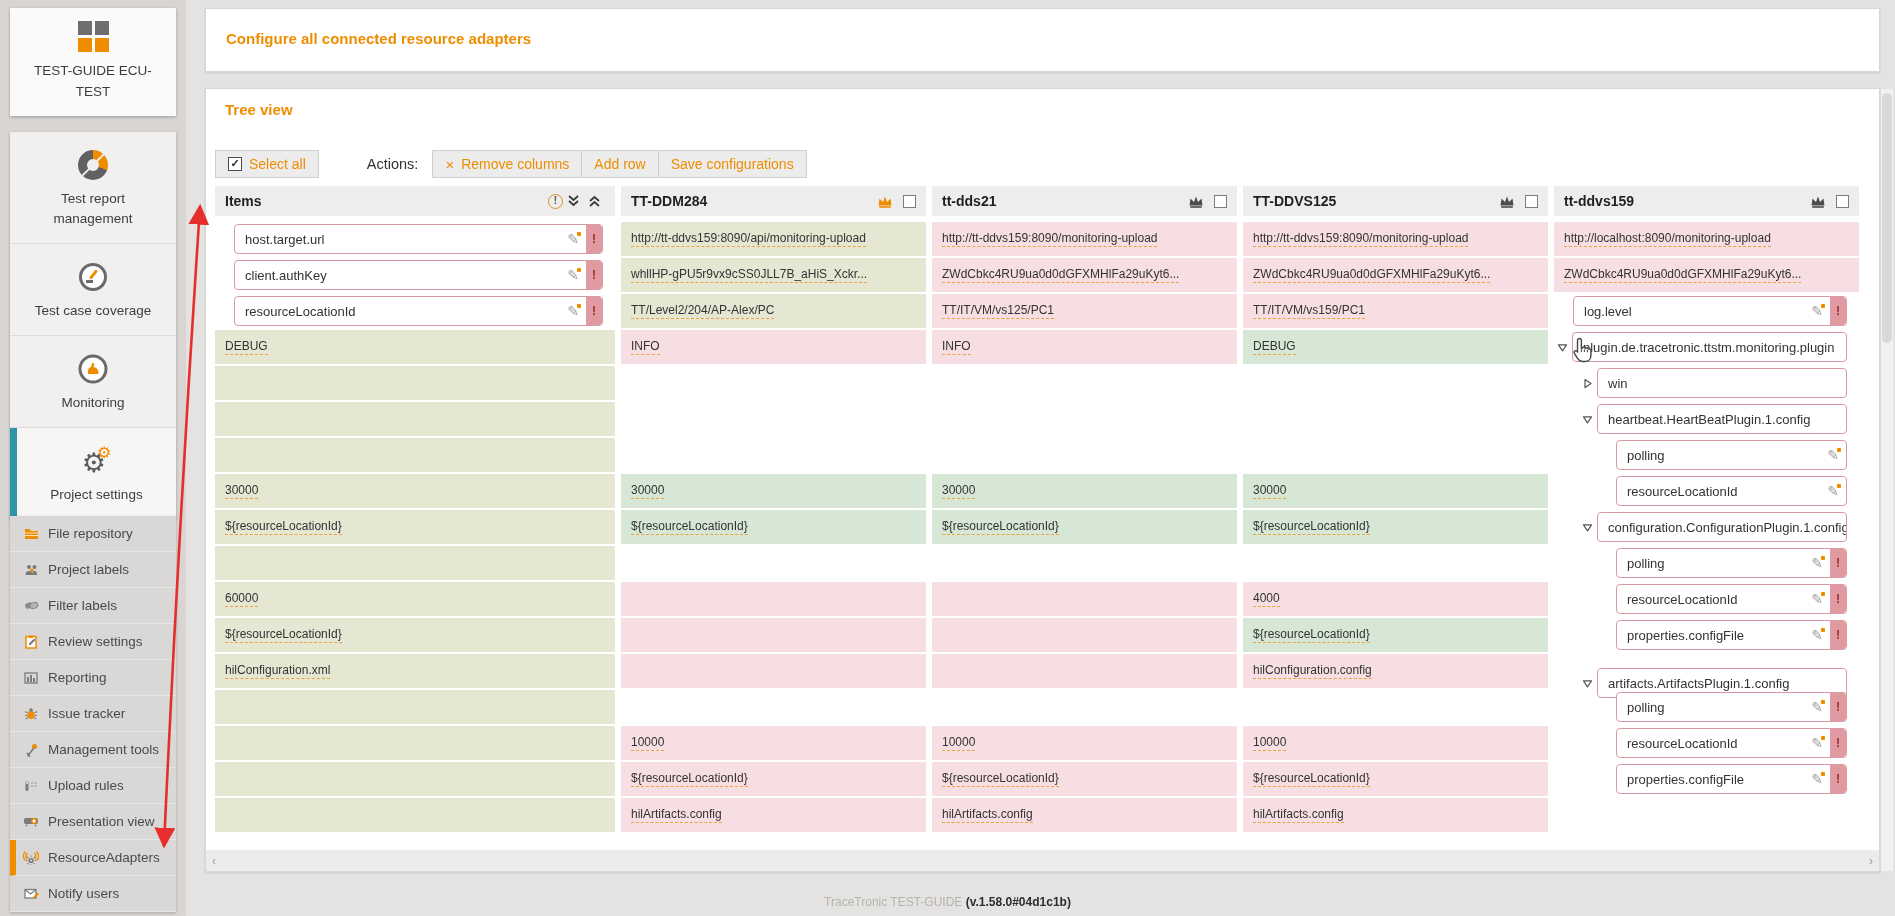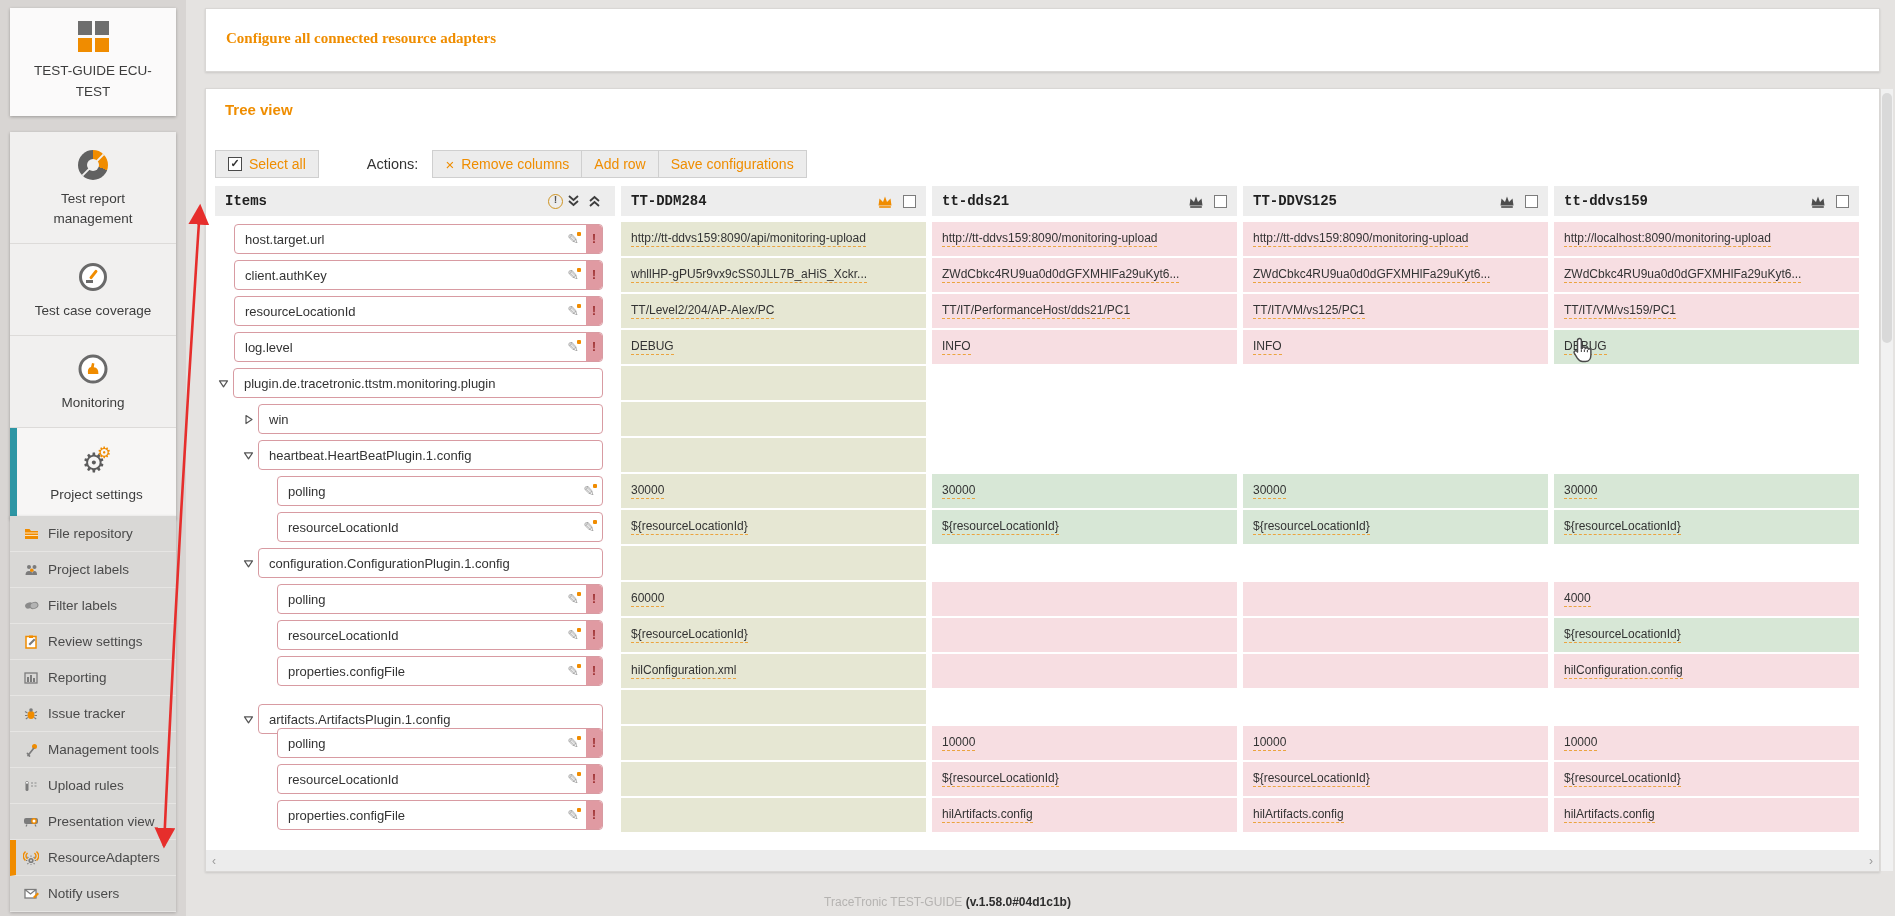--- a/index.html
+++ b/index.html
@@ -46,41 +46,41 @@
   .donut::after { content:""; position:absolute; left:9px; top:9px; width:12px; height:12px; border-radius:50%; background:#f1f0ef; }
   .donut::before { content:""; position:absolute; left:14px; top:0; width:2px; height:30px; background:#f1f0ef; transform:rotate(45deg); }
   .gauge { width:28px; height:28px; border-radius:50%; border:3px solid #6a6a6a; position:relative; background:#fff; }
   .gauge::after { content:""; position:absolute; left:10px; top:3px; width:3px; height:11px; background:#f08c00; transform:rotate(38deg); border-radius:2px; }
   .gauge::before { content:""; position:absolute; left:4px; top:14px; width:7px; height:2.5px; background:#6a6a6a; }
   .gears { line-height:1; }
   .gears .g-big { font-size:27px; color:#5c5c5c; }
   .gears .g-small { font-size:16px; color:#f08c00; margin-left:-9px; vertical-align:14px; display:inline-block; }
   
   .card { position:absolute; background:#fff; border:1px solid #d9d7d5; box-shadow:0 1px 2px rgba(0,0,0,.12); }
-  .card-head { left:205px; top:8px; width:1675px; height:64px;font-family:Liberation Serif, serif; }
+  .card-head { left:205px; top:8px; width:1675px; height:64px; }
   .card-head h1 { font-size:15px; font-weight:bold; color:#ef8d00; padding:21px 0 0 20px; }
   .card-tree { left:205px; top:88px; width:1675px; height:784px; }
   .tree-title { position:absolute; left:225px; top:101px; font-size:15px; font-weight:bold; color:#ef8d00; }
   
   .controls { position:absolute; left:215px; top:150px; height:28px; display:flex; align-items:center; }
   .btn {
     height:28px; display:inline-flex; align-items:center; gap:7px; padding:0 12px;
     background:#ececec; border:1px solid #cfcfcf; color:#ef8d00; font-size:14px; cursor:pointer;
   }
   .btn .x { color:#ef8d00; font-size:15px; }
   .chk-glyph { width:14px; height:14px; border:1.5px solid #4a4a4a; background:#fff; font-size:11px; line-height:11px; text-align:center; color:#333; font-weight:bold; }
   .actions-label { font-size:14.5px; color:#333; margin:0 14px 0 48px; }
   .btn-group { display:flex; }
   .btn-group .btn + .btn { margin-left:-1px; }
   
   .tbl-head, .tbl-rows {
     position:absolute; left:215px;
     display:grid; grid-template-columns:400px 305px 305px 305px 305px; column-gap:6px;
   }
-  .tbl-head { top:186px;font-family:Liberation Mono, monospace; }
+  .tbl-head { top:186px; }
   .tbl-rows { top:222px; grid-auto-rows:36px; }
   .hcell {
     background:#ededed; height:30px; display:flex; align-items:center; padding:0 10px; gap:6px;
   }
   .hcell .hname { font-size:14px; font-weight:bold; color:#1f1f1f; flex:1; }
   .hicons { display:flex; align-items:center; gap:4px; }
   .circle-warn { width:15px; height:15px; border:1.7px solid #cf9422; border-radius:50%; font-size:10px; font-weight:bold; color:#555; text-align:center; line-height:12px; }
   .checkbox { width:13px; height:13px; border:1px solid #7c7c7c; background:#fff; cursor:pointer; }
   .item-cell { display:flex; align-items:center; height:34px; }
   .tri { margin-right:4px; cursor:pointer; display:flex; }
@@ -404,23 +404,20 @@
       <div class="ibox">
         <span class="ilabel">resourceLocationId</span>
         <span class="pencil">✎</span>
         <span class="warn-badge">!</span>
       </div>
     </div>
     <div class="vcell olive">
       <span class="vtext">TT/Level2/204/AP-Alex/PC</span>
     </div>
     <div class="vcell pink">
-      <span class="vtext">TT/IT/PerformanceHost/dds21/PC1</span>
-    </div>
-    <div class="vcell pink">
       <span class="vtext">TT/IT/VM/vs125/PC1</span>
     </div>
     <div class="vcell pink">
       <span class="vtext">TT/IT/VM/vs159/PC1</span>
     </div>
     <div class="item-cell" style="padding-left: 19px;">
       <div class="ibox">
         <span class="ilabel">log.level</span>
         <span class="pencil">✎</span>
         <span class="warn-badge">!</span>

